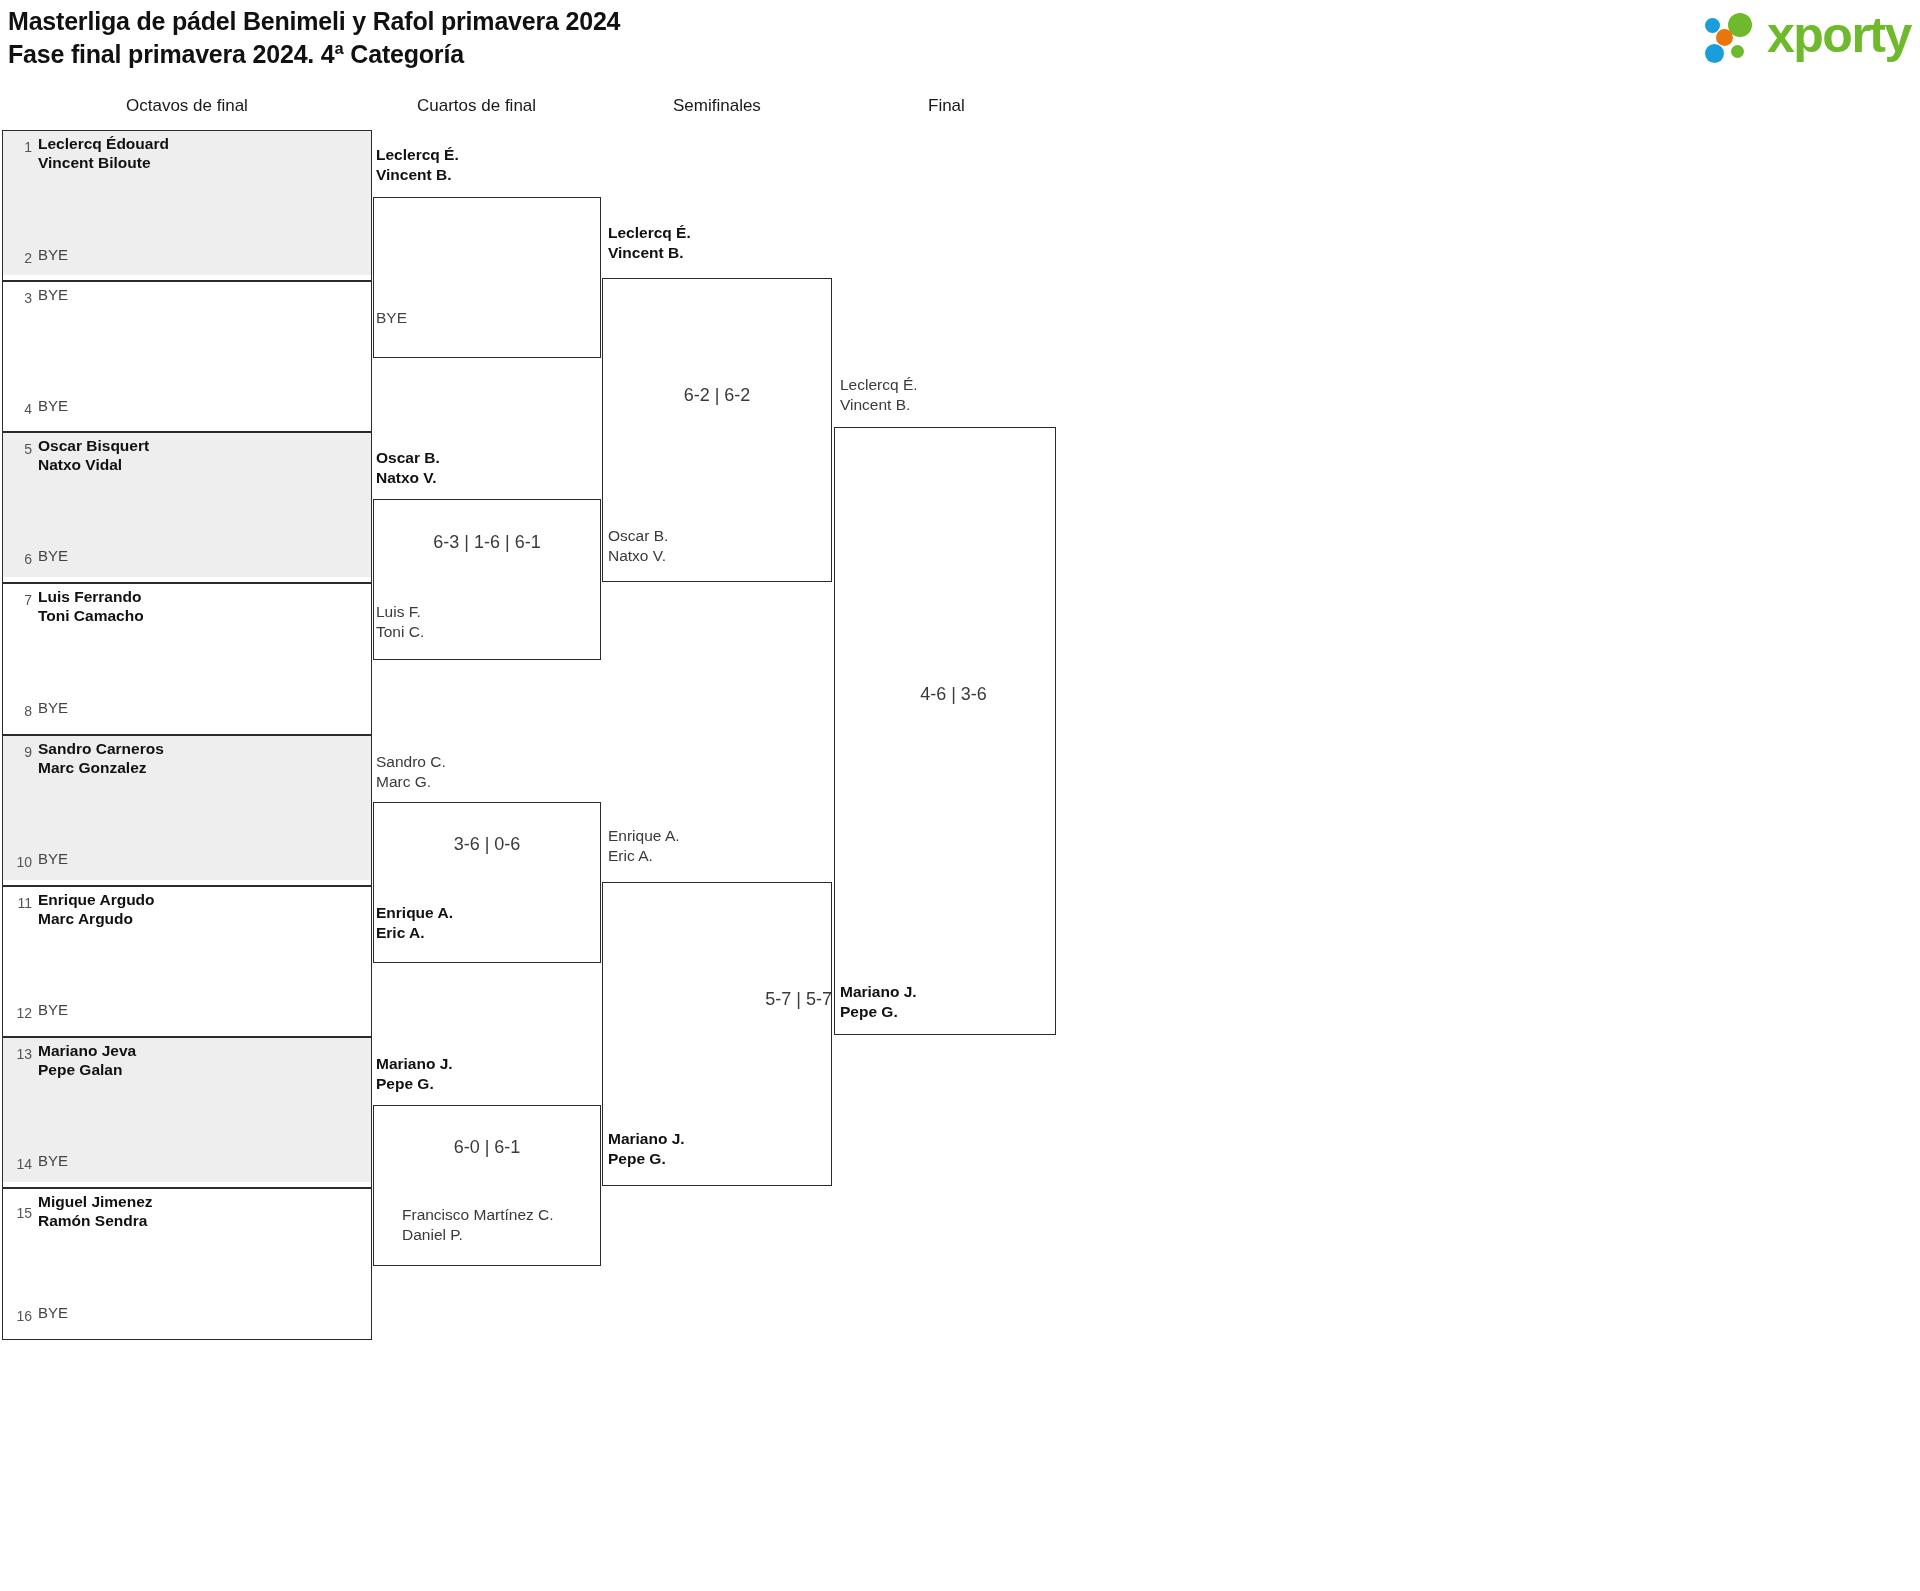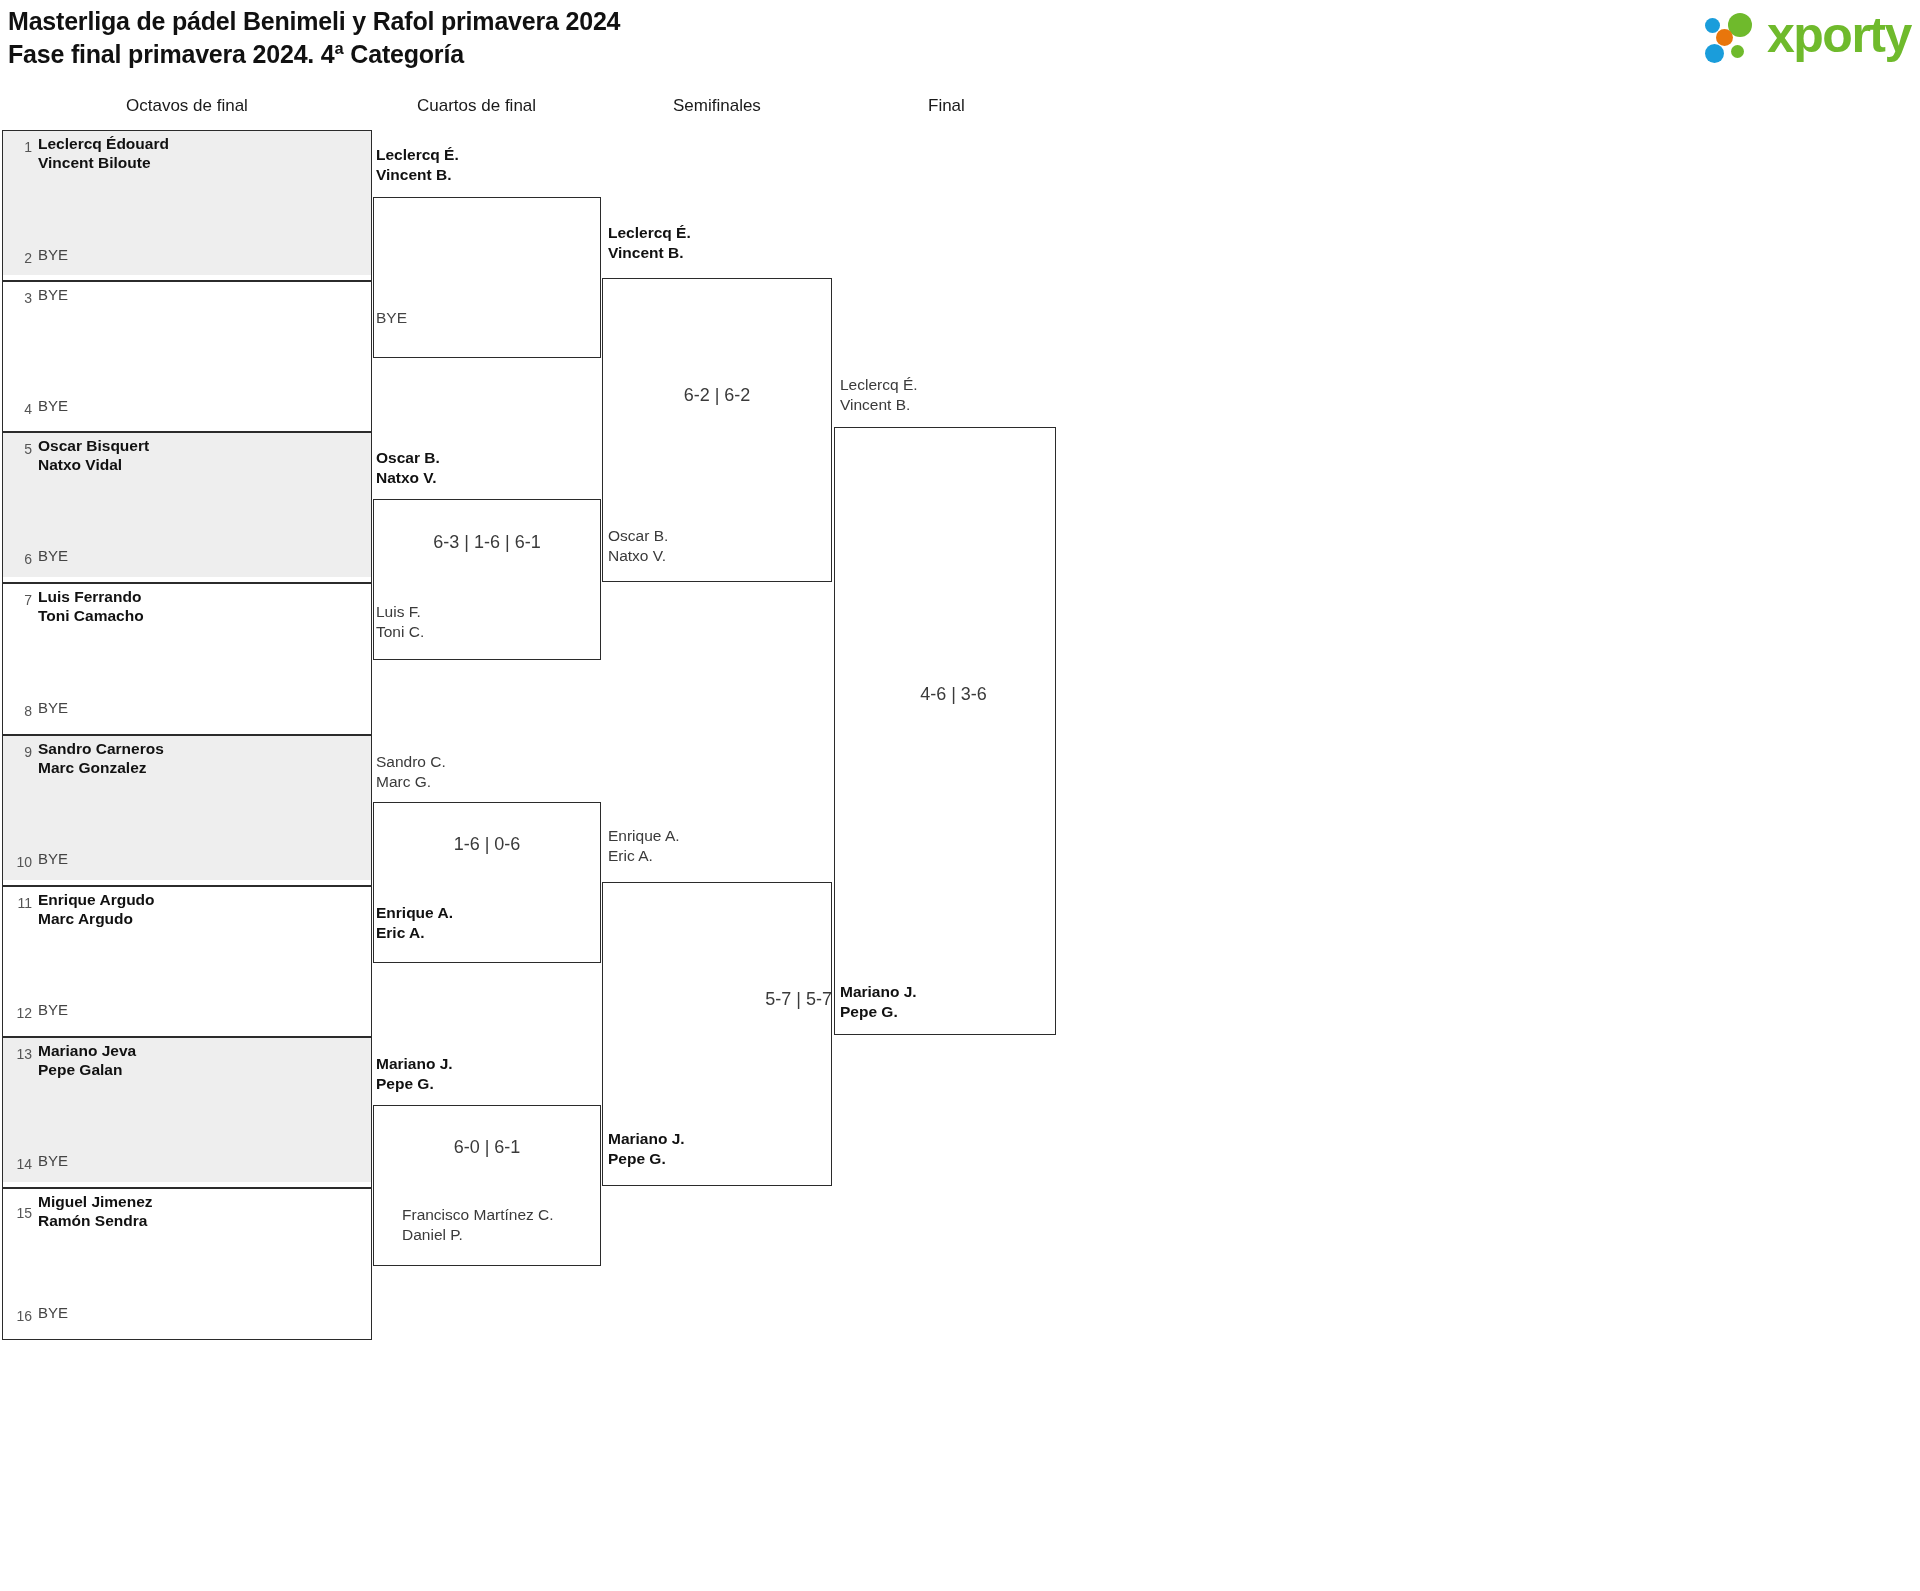--- a/index.html
+++ b/index.html
@@ -218,21 +218,21 @@
   <div class="score" style="left:373px;top:532px;width:228px;">6-3 | 1-6 | 6-1</div>
 
   <div class="entrant lose" style="left:376px;top:752px;">
     <span>Sandro C.</span><br>
     <span>Marc G.</span>
   </div>
   <div class="entrant win" style="left:376px;top:903px;">
     <span>Enrique A.</span><br>
     <span>Eric A.</span>
   </div>
-  <div class="score" style="left:373px;top:834px;width:228px;">1-6 | 0-6</div>
+  <div class="score" style="left:373px;top:834px;width:228px;">3-6 | 0-6</div>
 
   <div class="entrant win" style="left:376px;top:1054px;">
     <span>Mariano J.</span><br>
     <span>Pepe G.</span>
   </div>
   <div class="entrant lose" style="left:376px;top:1205px;margin-left:26px;">
     <span>Francisco Martínez C.</span><br>
     <span>Daniel P.</span>
   </div>
   <div class="score" style="left:373px;top:1137px;width:228px;">6-0 | 6-1</div>

